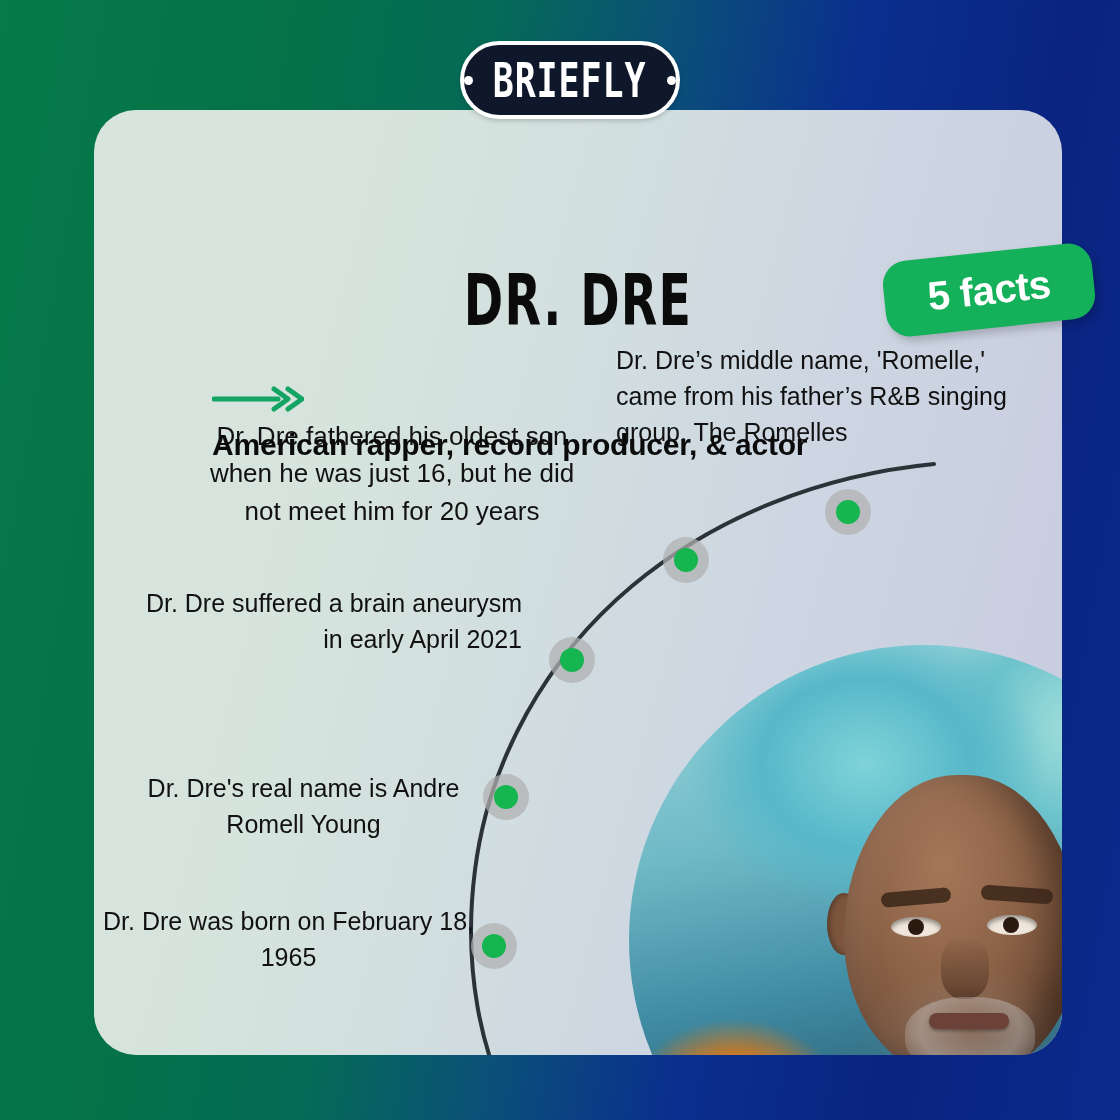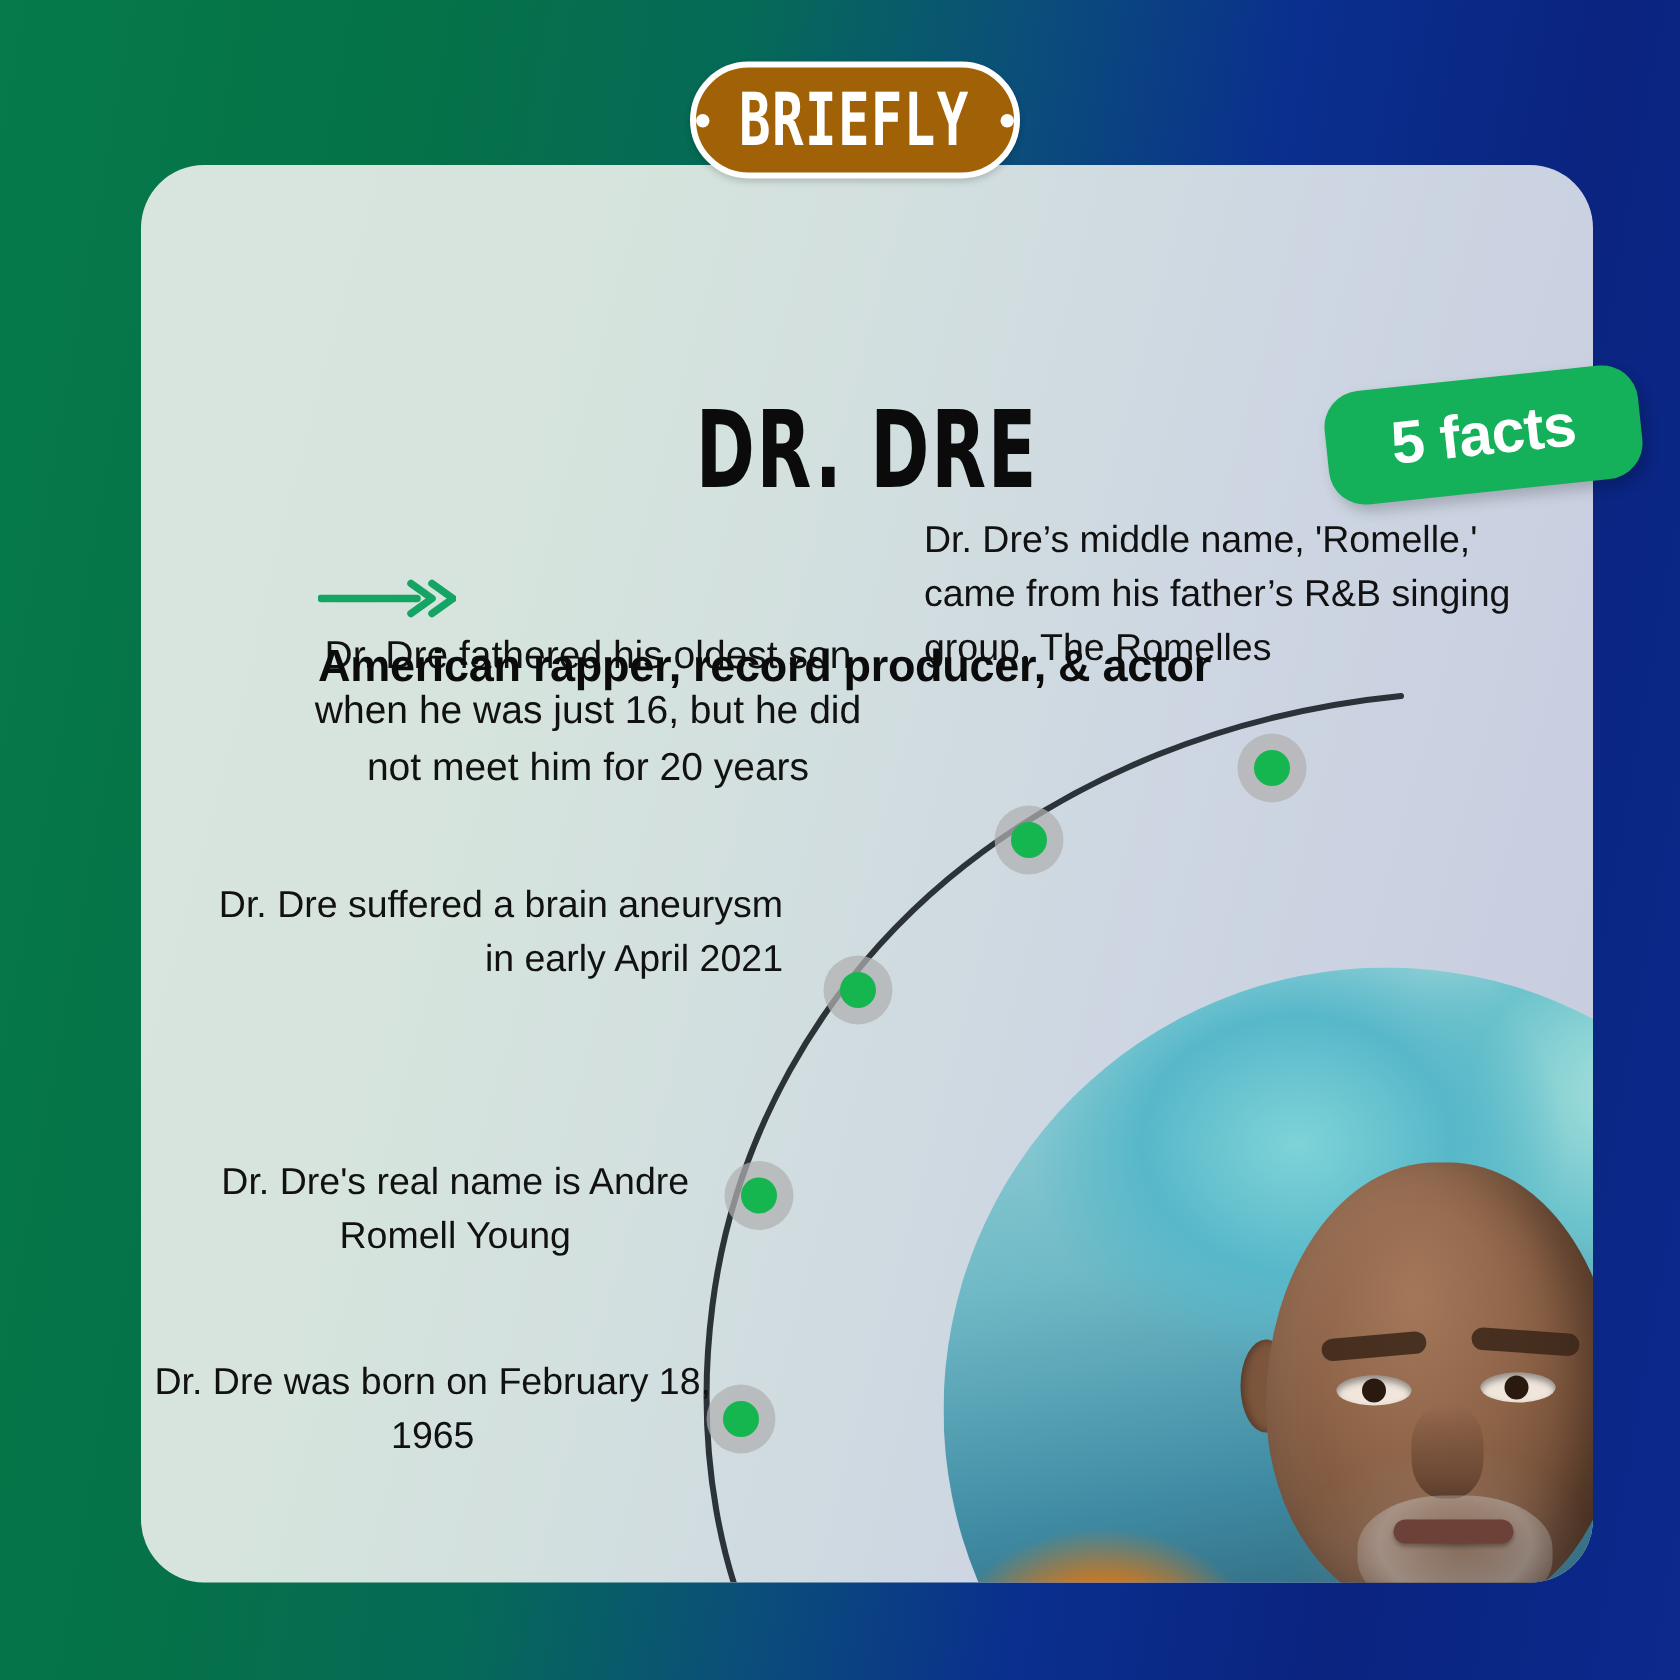--- a/index.html
+++ b/index.html
@@ -40,21 +40,21 @@
        #c7cde0 100%);
     overflow:hidden;
   }
 
   
   #brand-pill{
     position:absolute;
     left:460px; top:41px;
     width:220px; height:78px;
     border-radius:40px;
-    background:#a16207;
+    background:#0f172a;
     border:4px solid #ffffff;
     display:flex; align-items:center; justify-content:center;
     gap:13px;
     z-index:40;
     box-shadow:0 2px 5px rgba(0,0,0,.18);
   }
   #brand-pill .dot{
     width:9px; height:9px; border-radius:50%; background:#fff; flex:none;
   }
   #brand-pill .word{

